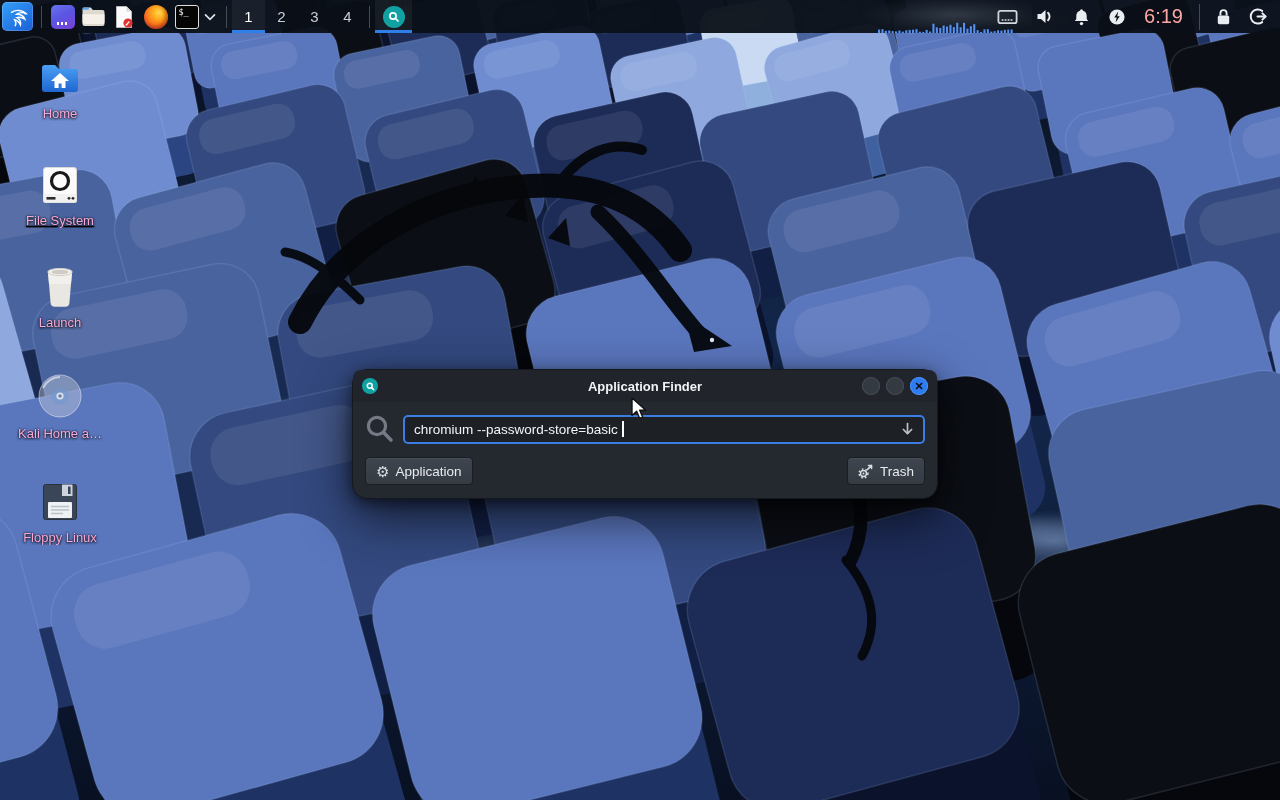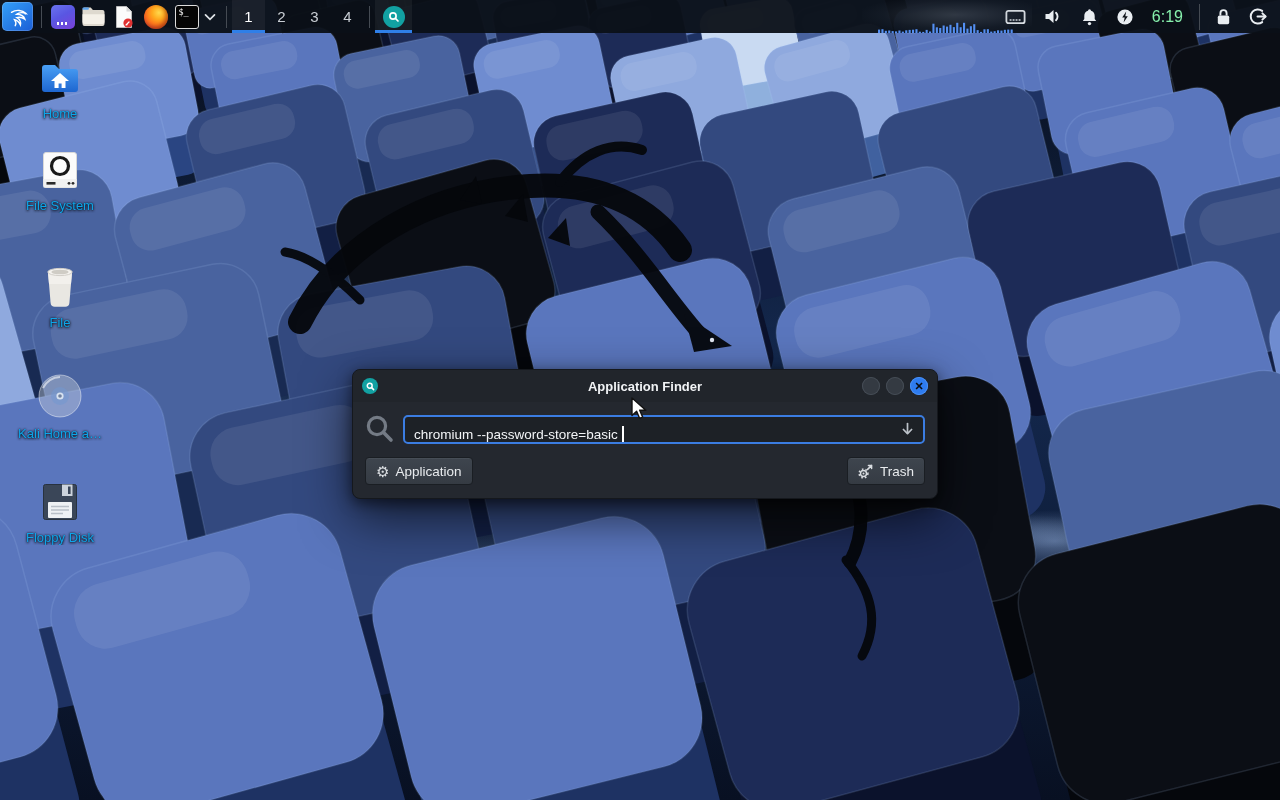--- a/index.html
+++ b/index.html
@@ -35,42 +35,42 @@
   .chev{width:16px;height:33px;display:flex;align-items:center;justify-content:center;flex:none;}
   .ws-btn{width:33px;height:33px;box-sizing:border-box;display:flex;align-items:center;justify-content:center;
     font-size:15px;color:#c9ced4;border-bottom:3px solid transparent;padding-top:3px;flex:none;}
   .ws-btn.active{color:#fff;background:rgba(255,255,255,.05);border-bottom-color:#2f7fe8;}
   .task-btn{width:37px;height:33px;box-sizing:border-box;display:flex;align-items:center;justify-content:center;
     border-bottom:3px solid #2f7fe8;padding-top:3px;background:rgba(255,255,255,.05);flex:none;}
   .teal-circ{width:22px;height:22px;border-radius:50%;background:#12a1a2;display:flex;align-items:center;justify-content:center;}
   .teal-circ.small{width:16px;height:16px;}
   .tray{display:flex;align-items:center;margin-left:auto;}
   .tray-ico{margin:0 9px;display:flex;align-items:center;flex:none;}
-  .clock{font-size:16px;color:#86efac;margin:0 9px;white-space:nowrap;}
+  .clock{font-size:20px;color:#fca5a5;margin:0 9px;white-space:nowrap;}
   
   .dicon{position:absolute;left:8px;width:104px;text-align:center;z-index:10;}
   .dicon .ibox{height:48px;display:flex;align-items:center;justify-content:center;}
-  .dicon .dlabel{margin-top:4px;font-size:13px;color:#0ea5e9;text-shadow:0 1px 3px rgba(0,0,0,.95),0 0 2px rgba(0,0,0,.8);
+  .dicon .dlabel{margin-top:4px;font-size:13px;color:#f9a8d4;text-shadow:0 1px 3px rgba(0,0,0,.95),0 0 2px rgba(0,0,0,.8);
     white-space:nowrap;overflow:hidden;}
   
-  .dialog{position:absolute;left:352px;top:369px;width:586px;z-index:40;border-radius:8px;
+  .dialog{position:absolute;left:352px;top:369px;width:586px;z-index:40;border-radius:15px;
     background:#24282f;box-shadow:0 18px 50px rgba(0,0,0,.65),0 4px 14px rgba(0,0,0,.5);
     border:1px solid #15181d;box-sizing:border-box;}
   .titlebar{position:relative;height:32px;display:flex;align-items:center;padding:0 9px;
     background:#21252b;border-radius:8px 8px 0 0;}
   .titlebar .ttl{position:absolute;left:0;right:0;text-align:center;font-size:13px;font-weight:bold;color:#f1f3f5;}
   .winbtns{margin-left:auto;display:flex;align-items:center;z-index:2;}
   .winbtn{width:18px;height:18px;border-radius:50%;margin-left:6px;background:#343a42;
     box-shadow:inset 0 0 0 1px #464d56;display:flex;align-items:center;justify-content:center;}
   .winbtn.close{background:#2e7cf0;box-shadow:inset 0 0 0 1px #4a90f5;color:#0b0e13;
     font-size:11px;font-weight:bold;line-height:1;}
   .dlg-body{padding:12px 12px 13px;}
   .search-row{display:flex;align-items:center;gap:8px;}
   .input{flex:1;height:29px;box-sizing:border-box;background:#1d2126;border:2px solid #3b7de2;border-radius:5px;
-    display:flex;align-items:flex-end;padding:0 9px;position:relative;}
+    display:flex;align-items:center;padding:0 9px;position:relative;}
   .input .val{font-size:13.5px;color:#f3f5f7;white-space:pre;}
   .caret{display:inline-block;width:1.5px;height:16px;background:#fff;margin-left:1px;vertical-align:middle;
     position:relative;top:0px;}
   .input .dd{position:absolute;right:8px;top:50%;transform:translateY(-50%);display:flex;}
   .btn-row{display:flex;justify-content:space-between;margin-top:13px;}
   .btn{display:inline-flex;align-items:center;gap:6px;height:28px;padding:0 10px;box-sizing:border-box;
     background:linear-gradient(#3e454e,#353b43);border:1px solid #1a1e23;border-radius:4px;
     color:#e8ebee;font-size:13.5px;box-shadow:inset 0 1px 0 rgba(255,255,255,.05);}
   .gear-glyph{font-size:15px;color:#d9dce0;line-height:1;}
   
@@ -684,21 +684,21 @@
           </defs>
         <path d="M2,7 a3,3 0 0 1 3,-3 h10 l4,4 h16 a3,3 0 0 1 3,3 v17 a3,3 0 0 1 -3,3 H5 a3,3 0 0 1 -3,-3 Z" fill="url(#homeG)"></path>
         <polygon points="20,12 29,20 11,20" fill="#fff"></polygon>
         <rect x="14.5" y="19" width="11" height="8" fill="#fff"></rect>
         <rect x="18.6" y="22.5" width="3" height="4.5" fill="#2f78dd"></rect>
       </svg>
     </div>
     <div class="dlabel">Home</div>
   </div>
 
-  <div class="dicon" style="top:146px;">
+  <div class="dicon" style="top:161px;text-decoration:underline;">
     <div class="ibox">
       <svg width="38" height="40" viewBox="0 0 38 40">
         <rect x="2.5" y="2.5" width="33" height="35" rx="2.5" fill="#fbfbfb" stroke="#d8d8d8"></rect>
         <circle cx="19" cy="16" r="8.5" fill="none" stroke="#181818" stroke-width="3.2"></circle>
         <rect x="2.5" y="29" width="33" height="8.5" fill="#f1f1f1"></rect>
         <rect x="5.5" y="32" width="9" height="2.6" fill="#2a2a2a"></rect>
         <circle cx="28" cy="33.3" r="1.4" fill="#2a2a2a"></circle>
         <circle cx="32" cy="33.3" r="1.4" fill="#2a2a2a"></circle>
       </svg>
     </div>
@@ -707,21 +707,21 @@
 
   <div class="dicon" style="top:263px;">
     <div class="ibox">
       <svg width="40" height="44" viewBox="0 0 40 44">
         <path d="M8,7 h24 l-2.6,31 a4.2,4.2 0 0 1 -4.2,3.8 h-10.4 a4.2,4.2 0 0 1 -4.2,-3.8 Z" fill="#e9e7e2"></path>
         <path d="M8,7 h24 l-1,12 h-22 Z" fill="#f2f0ec"></path>
         <ellipse cx="20" cy="7" rx="12.2" ry="3.6" fill="#f5f3ef" stroke="#d2cfc9" stroke-width="1"></ellipse>
         <ellipse cx="20" cy="7" rx="8.6" ry="2.3" fill="#cfccc5"></ellipse>
       </svg>
     </div>
-    <div class="dlabel">File</div>
+    <div class="dlabel">Launch</div>
   </div>
 
   <div class="dicon" style="top:370px;">
     <div class="ibox" style="height:52px;">
       <svg width="48" height="48" viewBox="0 0 48 48">
         <circle cx="24" cy="24" r="21" fill="rgba(205,212,223,0.40)" stroke="rgba(255,255,255,0.45)"></circle>
         <path d="M7,16 A19,19 0 0 1 24,5" fill="none" stroke="rgba(255,255,255,0.55)" stroke-width="2"></path>
         <circle cx="24" cy="24" r="9" fill="rgba(115,152,208,0.55)"></circle>
         <circle cx="24" cy="24" r="3.6" fill="rgba(232,238,246,0.85)"></circle>
         <circle cx="24" cy="24" r="1.8" fill="rgba(45,65,105,0.6)"></circle>
@@ -733,21 +733,21 @@
   <div class="dicon" style="top:478px;">
     <div class="ibox">
       <svg width="38" height="40" viewBox="0 0 38 40">
         <rect x="2.5" y="2.5" width="33" height="35" rx="2" fill="#3a4658" stroke="#28323f"></rect>
         <rect x="21" y="2.5" width="10.5" height="11.5" fill="#ccd3dc"></rect>
         <rect x="27" y="4.5" width="2.6" height="7.5" fill="#3a4658"></rect>
         <rect x="7" y="20" width="24" height="16" rx="1" fill="#eef1f4"></rect>
         <path d="M10,24.5 h18 M10,28 h18 M10,31.5 h12" stroke="#b9c0c8" stroke-width="1.4"></path>
       </svg>
     </div>
-    <div class="dlabel">Floppy Disk</div>
+    <div class="dlabel">Floppy Linux</div>
   </div>
 
   <div class="dialog">
     <div class="titlebar">
       <div class="teal-circ small">
         <svg width="11" height="11" viewBox="0 0 14 14">
           <circle cx="6" cy="6" r="3.1" fill="none" stroke="#fff" stroke-width="1.9"></circle>
           <line x1="8.4" y1="8.4" x2="11" y2="11" stroke="#fff" stroke-width="1.9" stroke-linecap="round"></line>
         </svg>
       </div>

